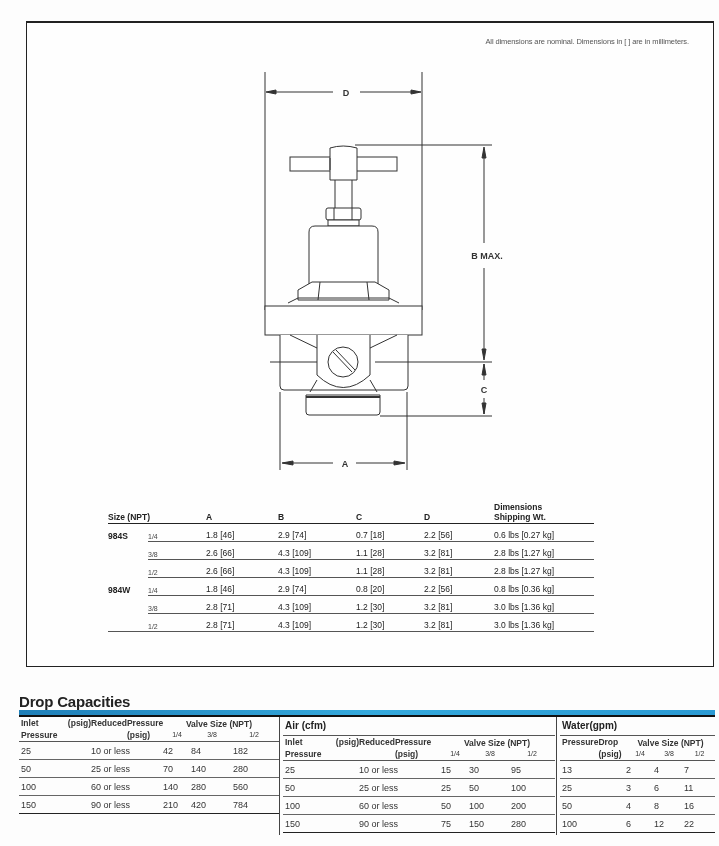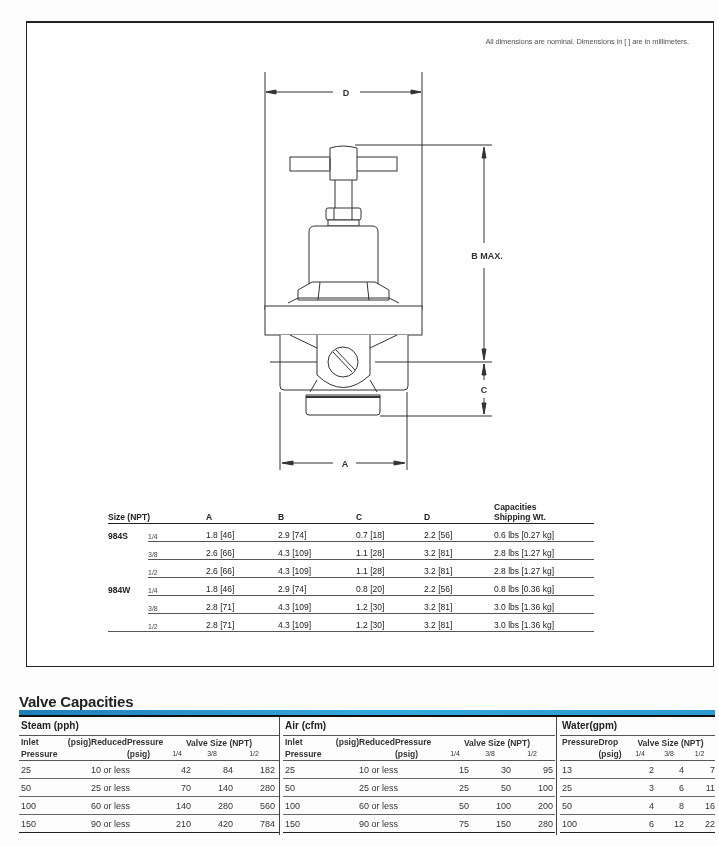--- a/index.html
+++ b/index.html
@@ -29,21 +29,21 @@
   .vc-bar { position:absolute; left:19px; top:710px; width:696px; height:5px;
             background:linear-gradient(90deg,#1f7fb8 0%,#35a9dc 50%,#2b9ad3 100%); }
   .vc-bar2 { position:absolute; left:19px; top:715px; width:696px; height:1.5px; background:#111; }
 
   .cap { position:absolute; top:717px; }
   .cap .head { font-size:10px; font-weight:bold; padding:3px 0 3px 2px; border-bottom:1px solid #555; height:12px; }
   .cap .colhead { display:flex; font-size:8.5px; font-weight:bold; color:#333; border-bottom:1px solid #555; height:24px; }
   .cap .row { display:flex; font-size:9px; color:#333; border-bottom:1px solid #666; height:17px; align-items:center; }
   .cap .row:last-child { border-bottom:1.3px solid #222; }
   .cap .c1 { padding-left:2px; }
-  .cap .num { text-align:right; }
+  .cap .num { text-align:left; }
   .cap .vs { display:flex; flex-direction:column; }
   .cap .vs-title { text-align:center; padding-top:2px; }
   .cap .vs-fr { display:flex; font-size:7px; font-weight:normal; padding-top:2px; }
   .cap .vs-fr span { text-align:center; }
   .cap .two { display:flex; flex-direction:row; line-height:12px; padding-top:0; }
   .vline { position:absolute; top:717px; width:1px; background:#444; height:118px; }
 </style>
 </head>
 <body>
 
@@ -129,21 +129,21 @@
 
 <table class="dims">
   <thead>
     <tr>
       <th colspan="2">Size (NPT)</th>
       <th class="ca">A</th>
       <th class="cb">B</th>
       <th class="cc">C</th>
       <th class="cd">D</th>
       <th class="cw">
-        <div>Capacities</div>
+        <div>Dimensions</div>
         <div>Shipping Wt.</div>
       </th>
     </tr>
   </thead>
   <tbody>
     <tr>
       <td class="model">984S</td>
       <td class="size line">1/4</td>
       <td class="ca line">1.8 [46]</td>
       <td class="cb line">2.9 [74]</td>
@@ -192,29 +192,28 @@
       <td class="size line">1/2</td>
       <td class="ca line">2.8 [71]</td>
       <td class="cb line">4.3 [109]</td>
       <td class="cc line">1.2 [30]</td>
       <td class="cd line">3.2 [81]</td>
       <td class="cw line">3.0 lbs [1.36 kg]</td>
     </tr>
   </tbody>
 </table>
 
-<div class="vc-title">Valve Capacities</div>
+<div class="vc-title">Drop Capacities</div>
 <div class="vc-bar"></div>
 <div class="vc-bar2"></div>
 
 <div class="vline" style="left:279px;"></div>
 <div class="vline" style="left:556px;"></div>
 
 <div class="cap" style="left:19px; width:260px;">
-  <div class="head">Steam (pph)</div>
   <div class="colhead">
     <div class="two c1" style="width:70px;">
       <span>Inlet Pressure</span>
       <span>(psig)</span>
     </div>
     <div class="two" style="width:72px;">
       <span>Reduced</span>
       <span>Pressure (psig)</span>
     </div>
     <div class="vs" style="width:112px;">

